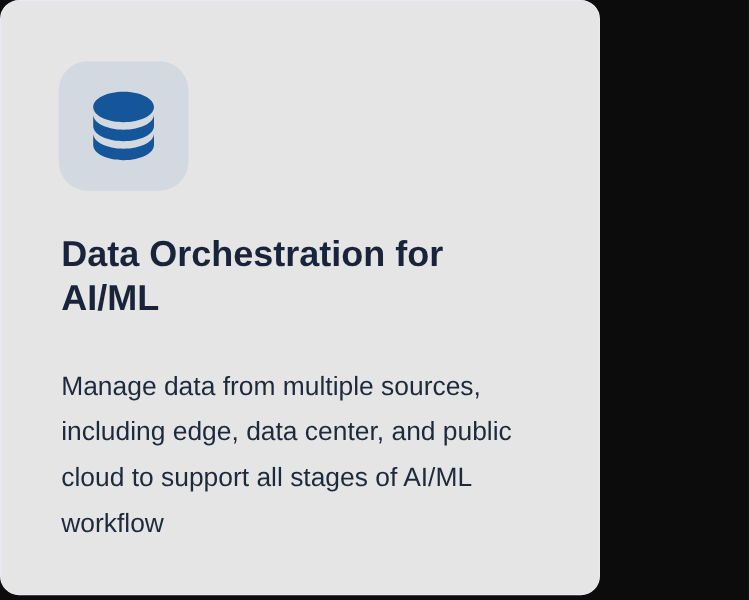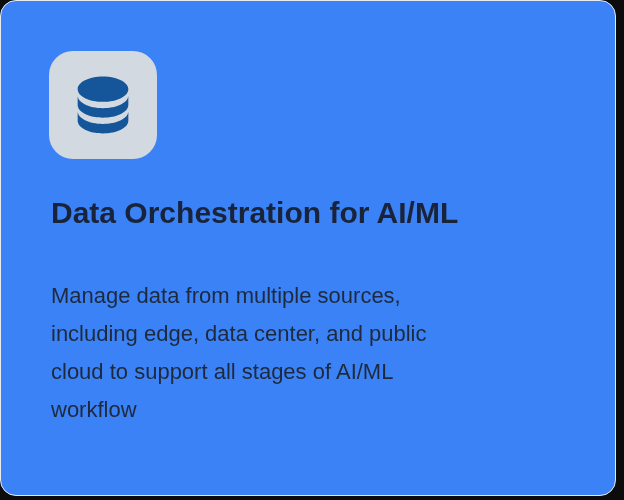--- a/index.html
+++ b/index.html
@@ -8,24 +8,24 @@
     width: 624px;
     height: 500px;
     background: #0c0c0c;
     overflow: hidden;
     font-family: "Liberation Sans", sans-serif;
   }
   .card {
     position: absolute;
     top: 0;
     left: 0;
-    width: 616px;
+    width: 500px;
     height: 496px;
     box-sizing: border-box;
-    background: #3b82f6;
+    background: #e5e5e5;
     border-radius: 16px;
     border: 1px solid #e7eaf1;
     padding: 50px 56px 0 48px;
   }
   .icon-box {
     width: 108px;
     height: 108px;
     border-radius: 24px;
     background: #d3d9e0;
     display: flex;
@@ -39,21 +39,21 @@
   }
   .title {
     margin: 36px 0 0 2px;
     font-size: 30px;
     line-height: 36px;
     font-weight: bold;
     color: #19243a;
     letter-spacing: 0;
   }
   .desc {
-    margin: 46px 0 0 2px;
+    margin: 36px 0 0 2px;
     font-size: 22px;
     line-height: 38px;
     font-weight: 400;
     color: #1e2a3c;
     white-space: pre-line;
     max-width: 530px;
   }
 </style>
 </head>
 <body>

